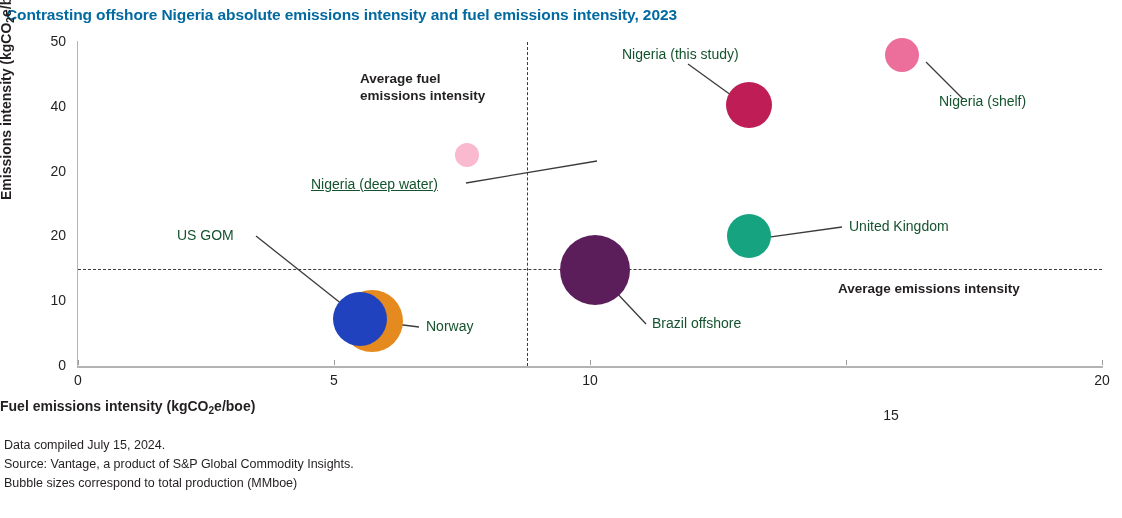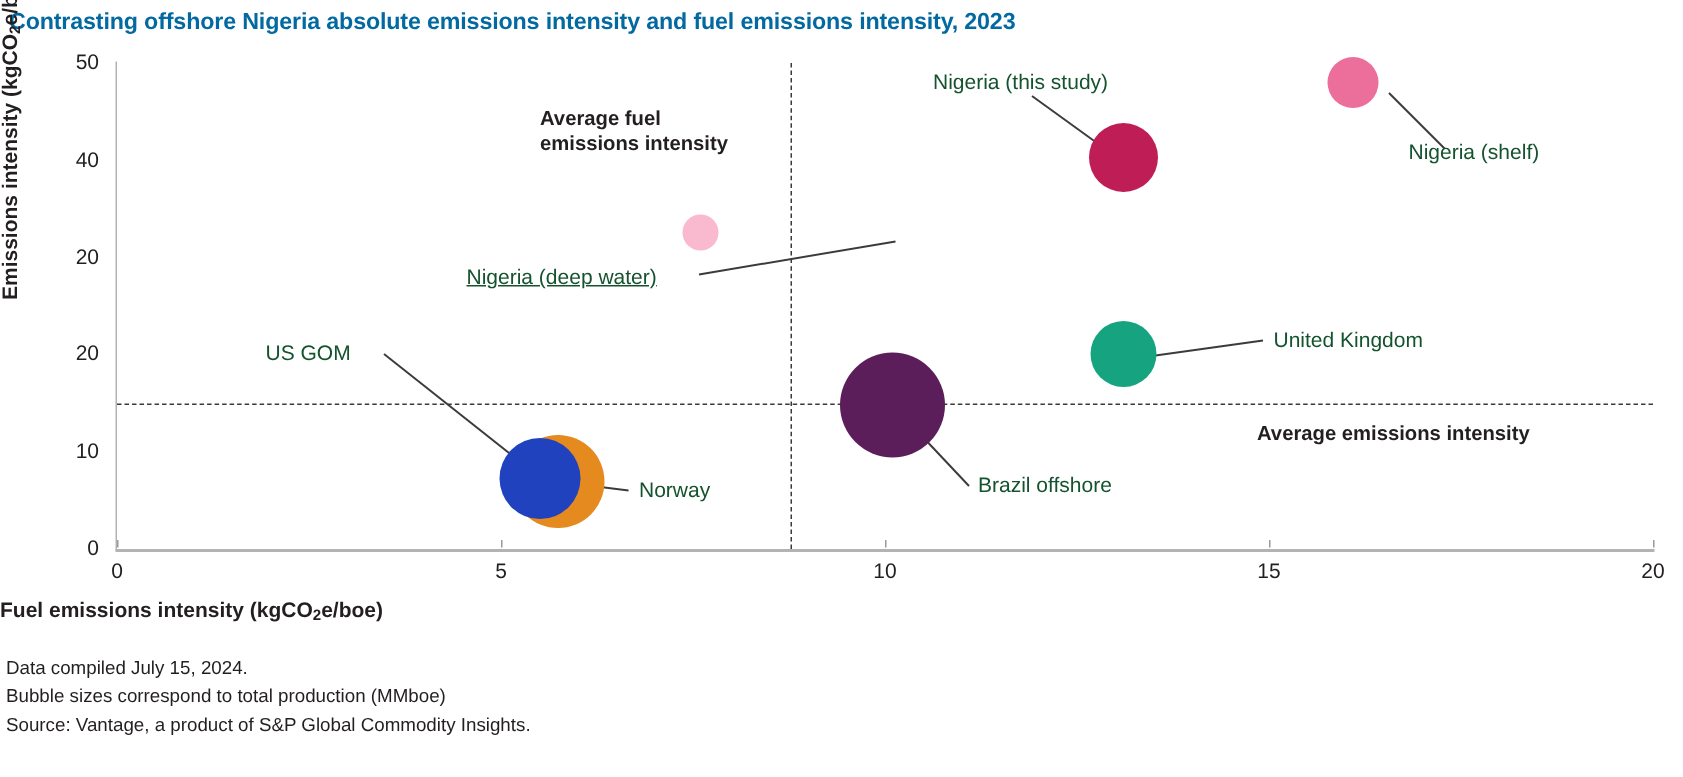--- a/index.html
+++ b/index.html
@@ -63,21 +63,21 @@
     <div class="ylab" style="left: 14px; top: 236.4px;">20</div>
     <div class="ylab" style="left: 14px; top: 171.6px;">20</div>
     <div class="ylab" style="left: 14px; top: 106.8px;">40</div>
     <div class="ylab" style="left: 14px; top: 42px;">50</div>
     <div class="xlab" style="left: 78px;">0</div>
     <div class="xtickmark" style="left: 78px;"></div>
     <div class="xlab" style="left: 334px;">5</div>
     <div class="xtickmark" style="left: 334px;"></div>
     <div class="xlab" style="left: 590px;">10</div>
     <div class="xtickmark" style="left: 590px;"></div>
-    <div class="xlab" style="left: 846px;">15</div>
+    <div class="xlab" style="left: 891px; margin-top: 35px;">15</div>
     <div class="xtickmark" style="left: 846px;"></div>
     <div class="xlab" style="left: 1102px;">20</div>
     <div class="xtickmark" style="left: 1102px;"></div>
   </div>
 
 <div class="ref-v" id="ref-vertical" style="left: 527.024px;"></div>
 <div class="ref-h" id="ref-horizontal" style="top: 268.8px;"></div>
 
 <div class="ref-note" style="left:360px;top:71px;">Average fuel
 emissions intensity</div>
@@ -108,15 +108,15 @@
 <div class="pt-label" style="left:622px;top:46px;">Nigeria (this study)</div>
 <div class="pt-label" style="left:939px;top:93px;">Nigeria (shelf)</div>
 <div class="pt-label" style="left:311px;top:176px;text-decoration:underline;">Nigeria (deep water)</div>
 <div class="pt-label" style="left:849px;top:218px;">United Kingdom</div>
 <div class="pt-label" style="left:177px;top:227px;">US GOM</div>
 <div class="pt-label" style="left:426px;top:318px;">Norway</div>
 <div class="pt-label" style="left:652px;top:315px;">Brazil offshore</div>
 
 <div id="footer">
   <div>Data compiled July 15, 2024.</div>
+  <div>Source: Vantage, a product of S&amp;P Global Commodity Insights.</div>
   <div>Bubble sizes correspond to total production (MMboe)</div>
-  <div>Source: Vantage, a product of S&amp;P Global Commodity Insights.</div>
 </div>
 
 </body></html>

